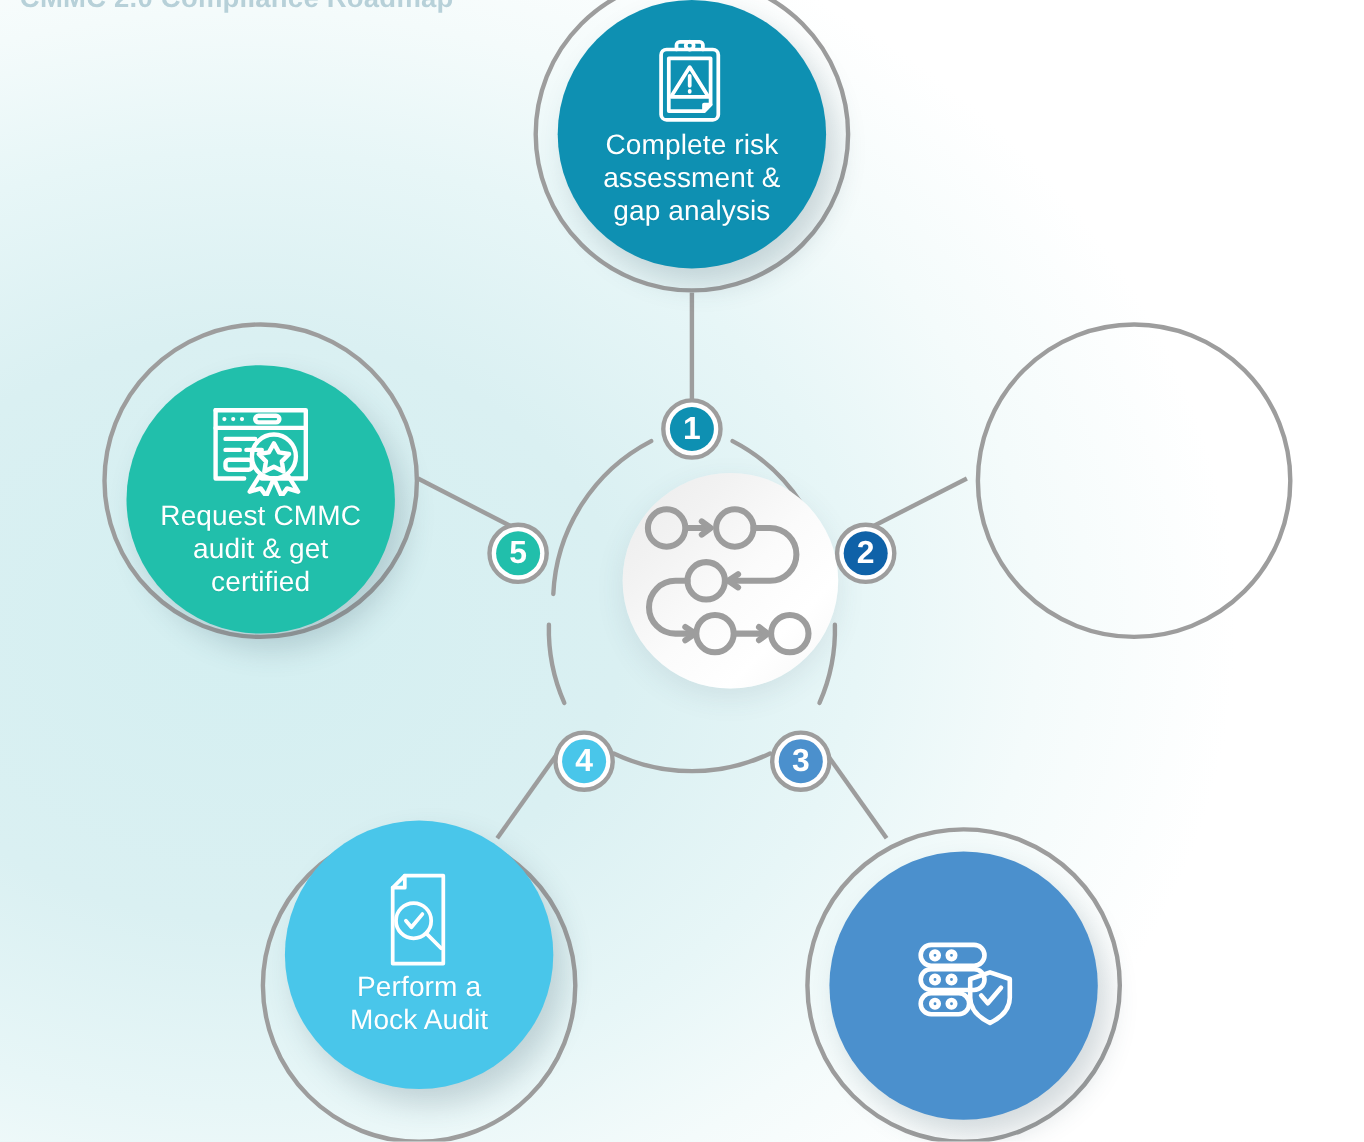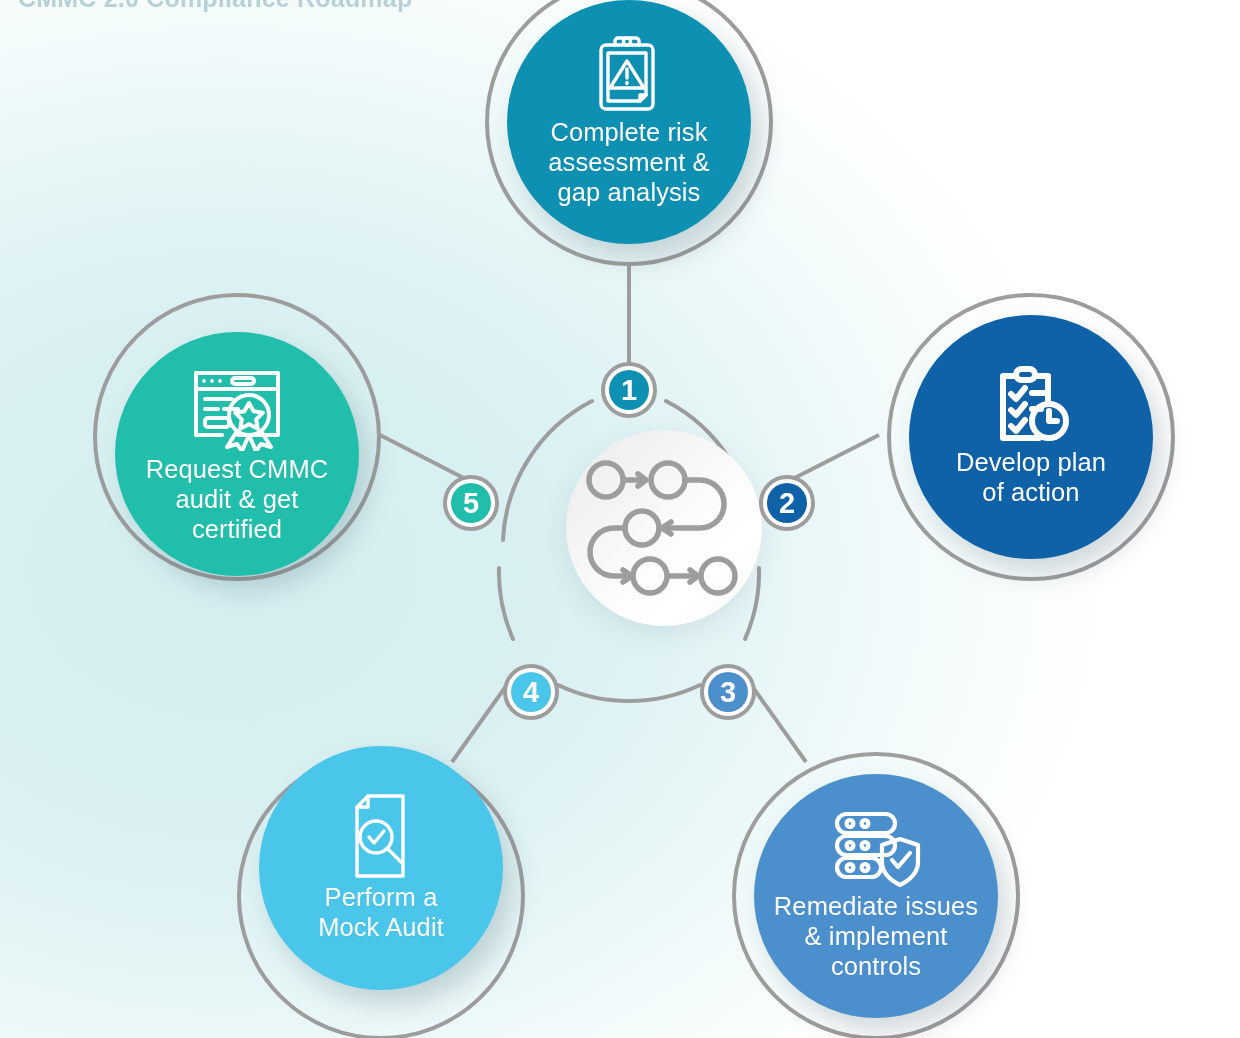--- a/index.html
+++ b/index.html
@@ -182,63 +182,40 @@
           <path d="M34 46.5 V47.5"></path>
         </g>
       </svg>
     </span>
     <span class="node-label">Complete risk
 assessment &amp;
 gap analysis</span>
   </div>
 
   <div class="node-ring" style="left:887px; top:293px; width:288px; height:288px;"></div>
-  <div class="node" style="left:909px; top:315px; width:244px; height:244px; background:#0f62a8;">
-    <span class="node-icon">
-      <svg width="80" height="78" viewBox="0 0 80 78">
-        <g fill="none" stroke="#ffffff" stroke-width="6" stroke-linecap="round" stroke-linejoin="round">
-          <path d="M25 10 H12 V72 H48"></path>
-          <path d="M44 10 H57 V38"></path>
-          <rect x="25" y="3" width="19" height="11" rx="5.5"></rect>
-          <path d="M20 28 l5 5 l9 -11"></path>
-          <path d="M20 44 l5 5 l9 -11"></path>
-          <path d="M20 60 l5 5 l9 -11"></path>
-          <path d="M41 27 H53"></path>
-          <path d="M41 43 H50"></path>
-          <circle cx="58" cy="55" r="17"></circle>
-          <path d="M58 45 V55 H66"></path>
-        </g>
-      </svg>
-    </span>
-    <span class="node-label">Develop plan
-of action</span>
-  </div>
 
   <div class="node-ring" style="left:732px; top:752px; width:288px; height:288px;"></div>
   <div class="node" style="left:754px; top:774px; width:244px; height:244px; background:#4b90cd;">
     <span class="node-icon">
       <svg width="92" height="78" viewBox="0 0 92 78">
         <g fill="none" stroke="#ffffff" stroke-width="4.2" stroke-linecap="round" stroke-linejoin="round">
           <rect x="7" y="4" width="58" height="19" rx="9.5"></rect>
           <rect x="7" y="26" width="58" height="19" rx="9.5"></rect>
           <rect x="7" y="48" width="44" height="19" rx="9.5"></rect>
           <circle cx="20" cy="13.5" r="3.4"></circle>
           <circle cx="35" cy="13.5" r="3.4"></circle>
           <circle cx="20" cy="35.5" r="3.4"></circle>
           <circle cx="35" cy="35.5" r="3.4"></circle>
           <circle cx="20" cy="57.5" r="3.4"></circle>
           <circle cx="35" cy="57.5" r="3.4"></circle>
           <path d="M70 29 L88 35 V52 C88 63 80 70 70 75 C60 70 52 63 52 52 V35 Z"></path>
           <path d="M62 50 l6 7 l12 -14"></path>
         </g>
       </svg>
     </span>
-    <span class="node-label">Remediate issues
-&amp; implement
-controls</span>
   </div>
 
   <div class="node-ring" style="left:237px; top:752px; width:288px; height:288px;"></div>
   <div class="node" style="left:259px; top:746px; width:244px; height:244px; background:#49c6ea;">
     <span class="node-icon">
       <svg width="66" height="86" viewBox="0 0 66 86">
         <g fill="none" stroke="#ffffff" stroke-width="3.4" stroke-linecap="round" stroke-linejoin="round">
           <path d="M20 3 H55 V83 H9 V14 Z"></path>
           <path d="M20 3 V14 H9"></path>
           <circle cx="28" cy="44" r="16"></circle>

